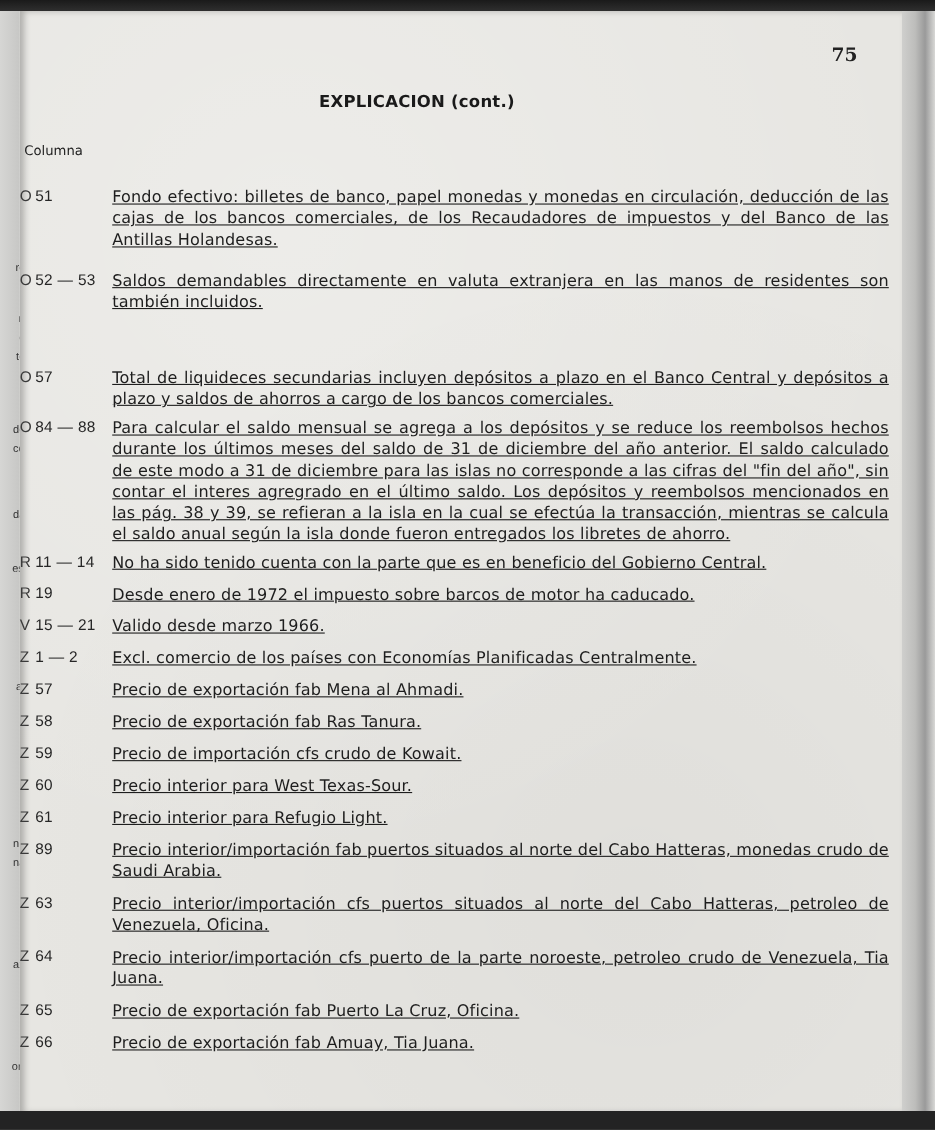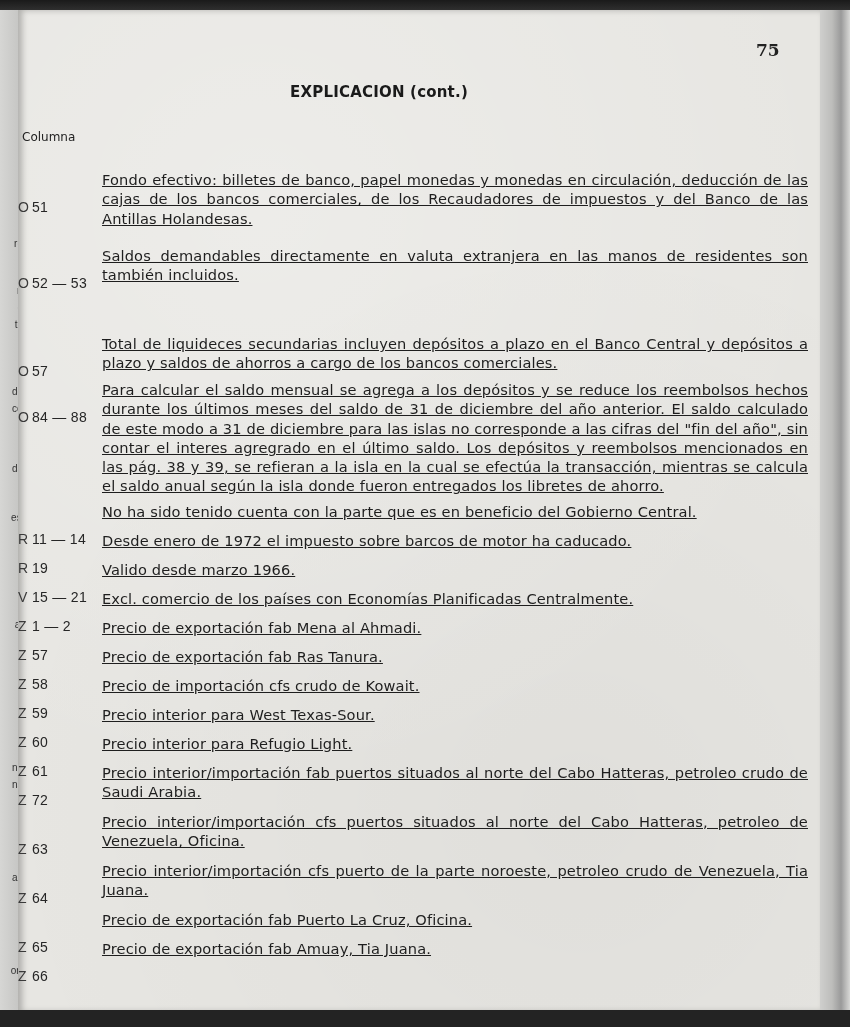--- a/index.html
+++ b/index.html
@@ -48,21 +48,20 @@
     letter-spacing: 0.2px; color: #1a1a1a;
   }
   .col-header {
     position: absolute; left: 4px; top: 120px; font-size: 12px; font-weight: normal; color: #222;
   }
   .entry { position: absolute; left: 0; width: 800px; }
   .entry .code {
     position: absolute; left: 0; width: 80px; font-size: 14px; color: #262626;
     font-family: "Liberation Sans", sans-serif; letter-spacing: 0.3px;
     white-space: pre;
-    margin-top: 29px;
   }
   .entry .code .prefix { display: inline-block; width: 14px; color: #3a3a3a; }
   .entry .text {
     position: absolute; left: 84px; width: 706px; font-size: 14.6px; line-height: 19.3px;
     text-align: justify; color: #1e1e1e; letter-spacing: 0.15px; text-decoration: underline;
   }
   .entry .text p { margin: 0; }
 </style>
 </head>
 <body>
@@ -165,23 +164,23 @@
           <p>Precio interior para West Texas-Sour.</p>
         </div>
       </div>
       <div class="entry" style="top: 724px;">
         <div class="code"><span class="prefix">Z</span><span>61</span></div>
         <div class="text">
           <p>Precio interior para Refugio Light.</p>
         </div>
       </div>
       <div class="entry" style="top: 753px;">
-        <div class="code"><span class="prefix">Z</span><span>72</span></div>
-        <div class="text">
-          <p>Precio interior/importación fab puertos situados al norte del Cabo Hatteras, petroleo crudo de Saudi Arabia.</p>
+        <div class="code"><span class="prefix">Z</span><span>89</span></div>
+        <div class="text">
+          <p>Precio interior/importación fab puertos situados al norte del Cabo Hatteras, monedas crudo de Saudi Arabia.</p>
         </div>
       </div>
       <div class="entry" style="top: 802px;">
         <div class="code"><span class="prefix">Z</span><span>63</span></div>
         <div class="text">
           <p>Precio interior/importación cfs puertos situados al norte del Cabo Hatteras, petroleo de Venezuela, Oficina.</p>
         </div>
       </div>
       <div class="entry" style="top: 851px;">
         <div class="code"><span class="prefix">Z</span><span>64</span></div>

